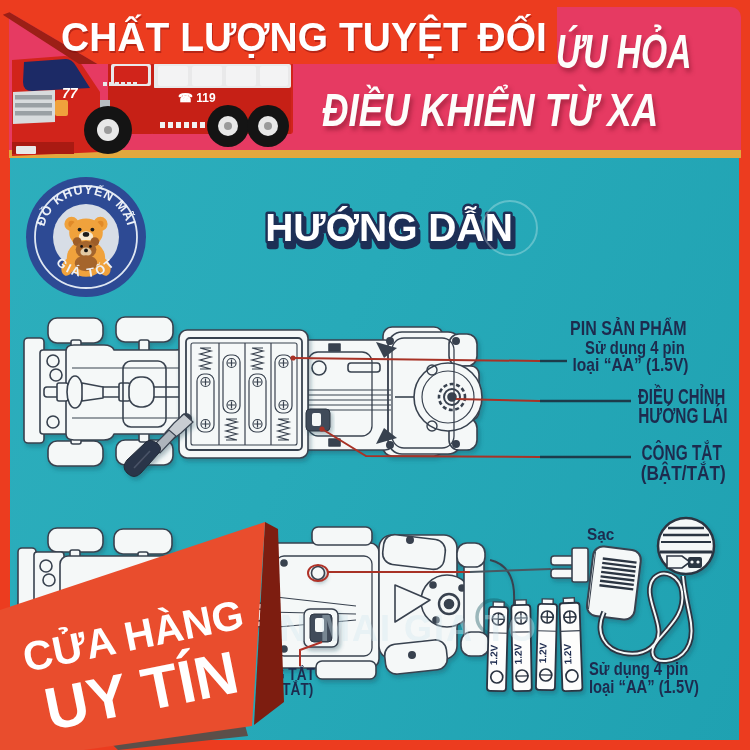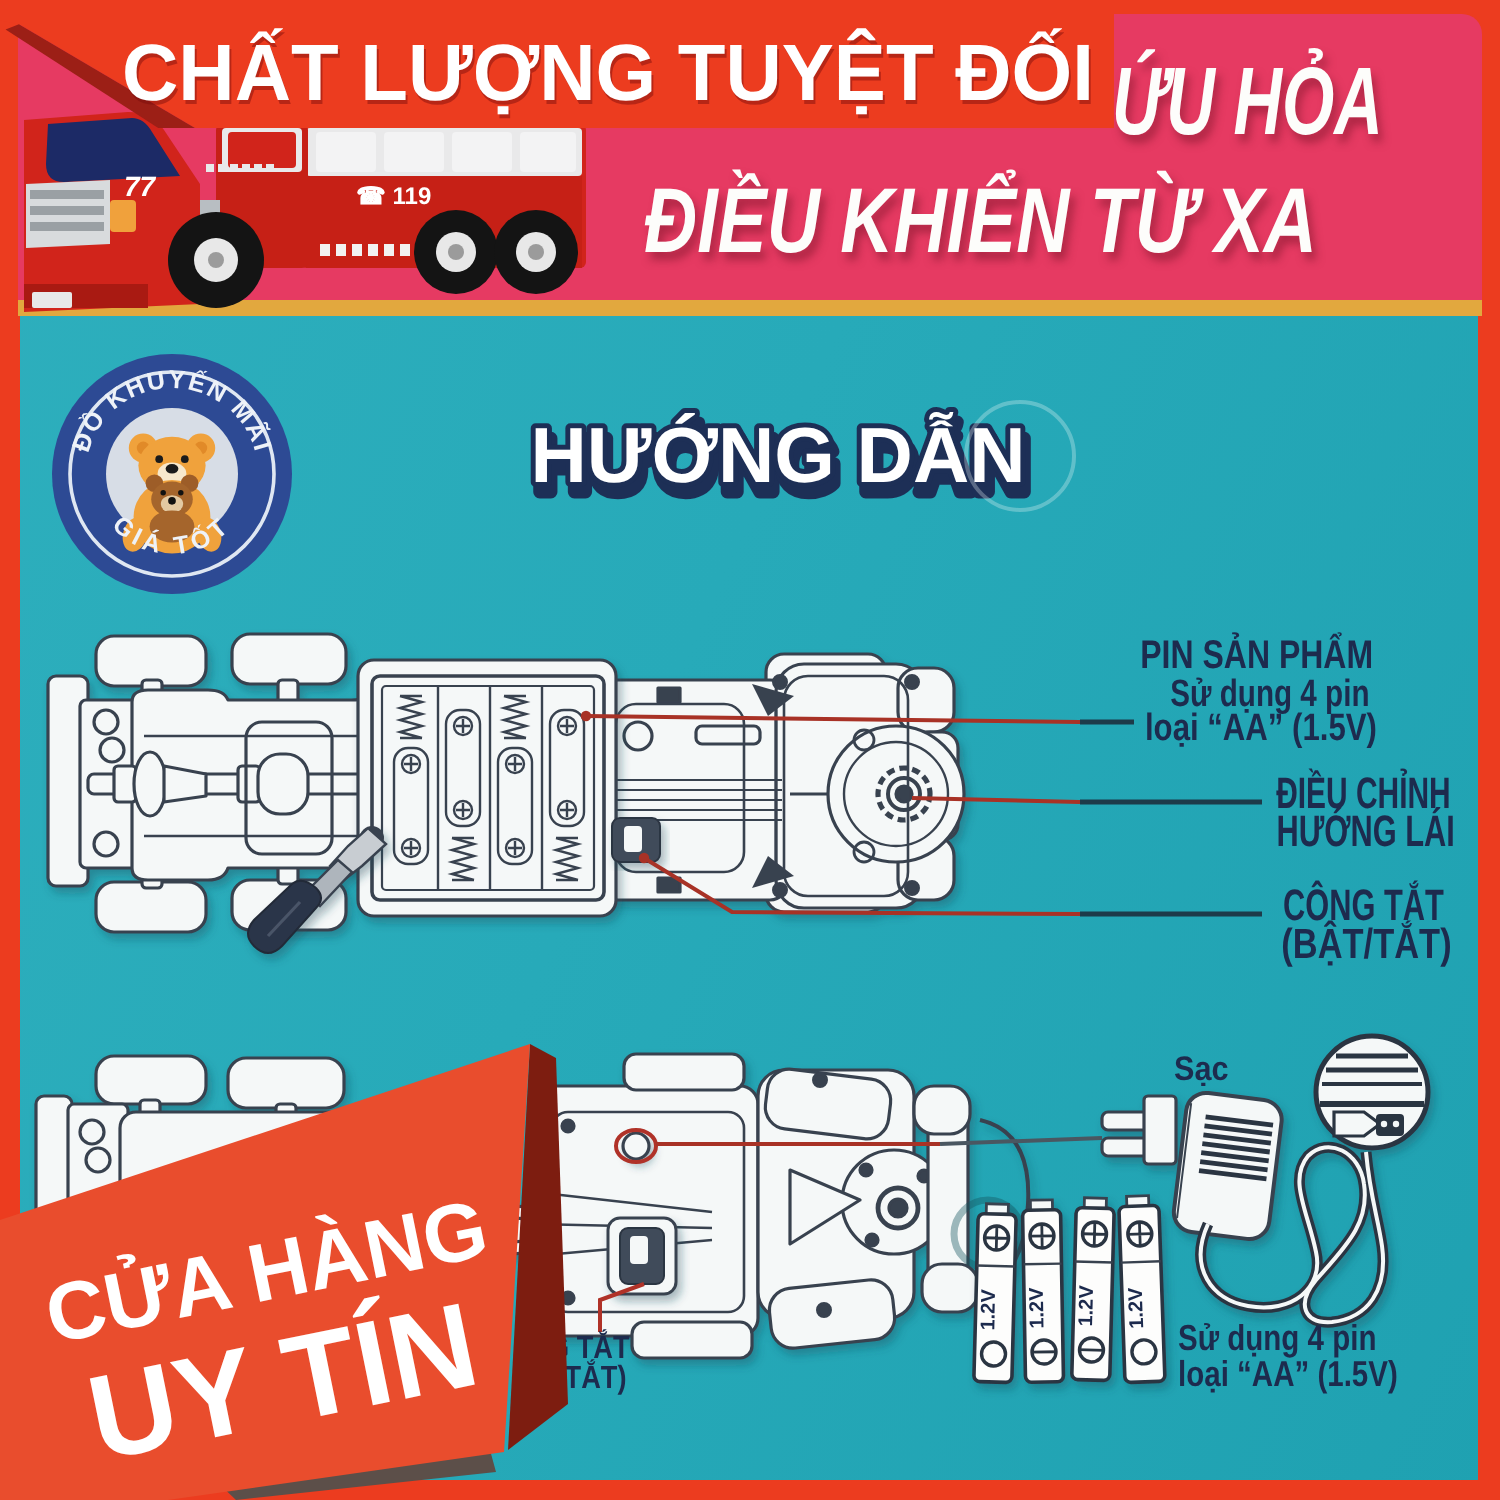--- a/index.html
+++ b/index.html
@@ -416,20 +416,21 @@
         <rect x="561" y="603" width="20" height="88" rx="3" fill="#fdfdfc" stroke="#2c3442" stroke-width="1.8"></rect>
         <line x1="561" y1="631" x2="581" y2="631" stroke="#39424f" stroke-width="1.2"></line>
         <circle cx="571" cy="617" r="6" fill="none" stroke="#2c3442" stroke-width="1.7"></circle>
         <path d="M571 611 l0 12 M565 617 l12 0" stroke="#2c3442" stroke-width="1.4"></path>
         <circle cx="571" cy="676" r="6" fill="none" stroke="#2c3442" stroke-width="1.7"></circle>
         <text x="571" y="654" transform="rotate(-90 571 654)" text-anchor="middle" font-size="10" font-weight="bold" fill="#1d2b4e" font-family="Liberation Sans, sans-serif">1.2V</text>
       </g>
     </g>
   </svg>
 
+  <div class="abs" style="left:280px;top:608px;font-size:36px;font-weight:bold;color:rgba(210,232,238,.38);letter-spacing:2px;white-space:nowrap;">N MAI GIA TO</div>
   <div class="abs" style="left:482px;top:200px;width:52px;height:52px;border:2px solid rgba(235,248,250,.30);border-radius:50%;"></div>
 
   <div class="lbl" style="right:63px;top:317px;font-size:20px;transform:scale(.8,1);transform-origin:100% 0;">PIN SẢN PHẨM</div>
   <div class="lbl" style="right:65px;top:337px;font-size:19px;transform:scale(.78,1);transform-origin:100% 0;">Sử dụng 4 pin</div>
   <div class="lbl" style="right:62px;top:354px;font-size:19px;transform:scale(.82,1);transform-origin:100% 0;">loại “AA” (1.5V)</div>
   <div class="lbl" style="right:25px;top:384px;font-size:22px;transform:scale(.68,1);transform-origin:100% 0;">ĐIỀU CHỈNH</div>
   <div class="lbl" style="right:23px;top:403px;font-size:22px;transform:scale(.70,1);transform-origin:100% 0;">HƯỚNG LÁI</div>
   <div class="lbl" style="right:28px;top:440px;font-size:22px;transform:scale(.70,1);transform-origin:100% 0;">CÔNG TẮT</div>
   <div class="lbl" style="right:24px;top:461px;font-size:21px;transform:scale(.82,1);transform-origin:100% 0;">(BẬT/TẮT)</div>
   <div class="lbl" style="left:274px;top:667px;font-size:16px;transform:scale(.85,1);transform-origin:0 0;line-height:15px;">G TẮT<br>/(TẮT)</div>

